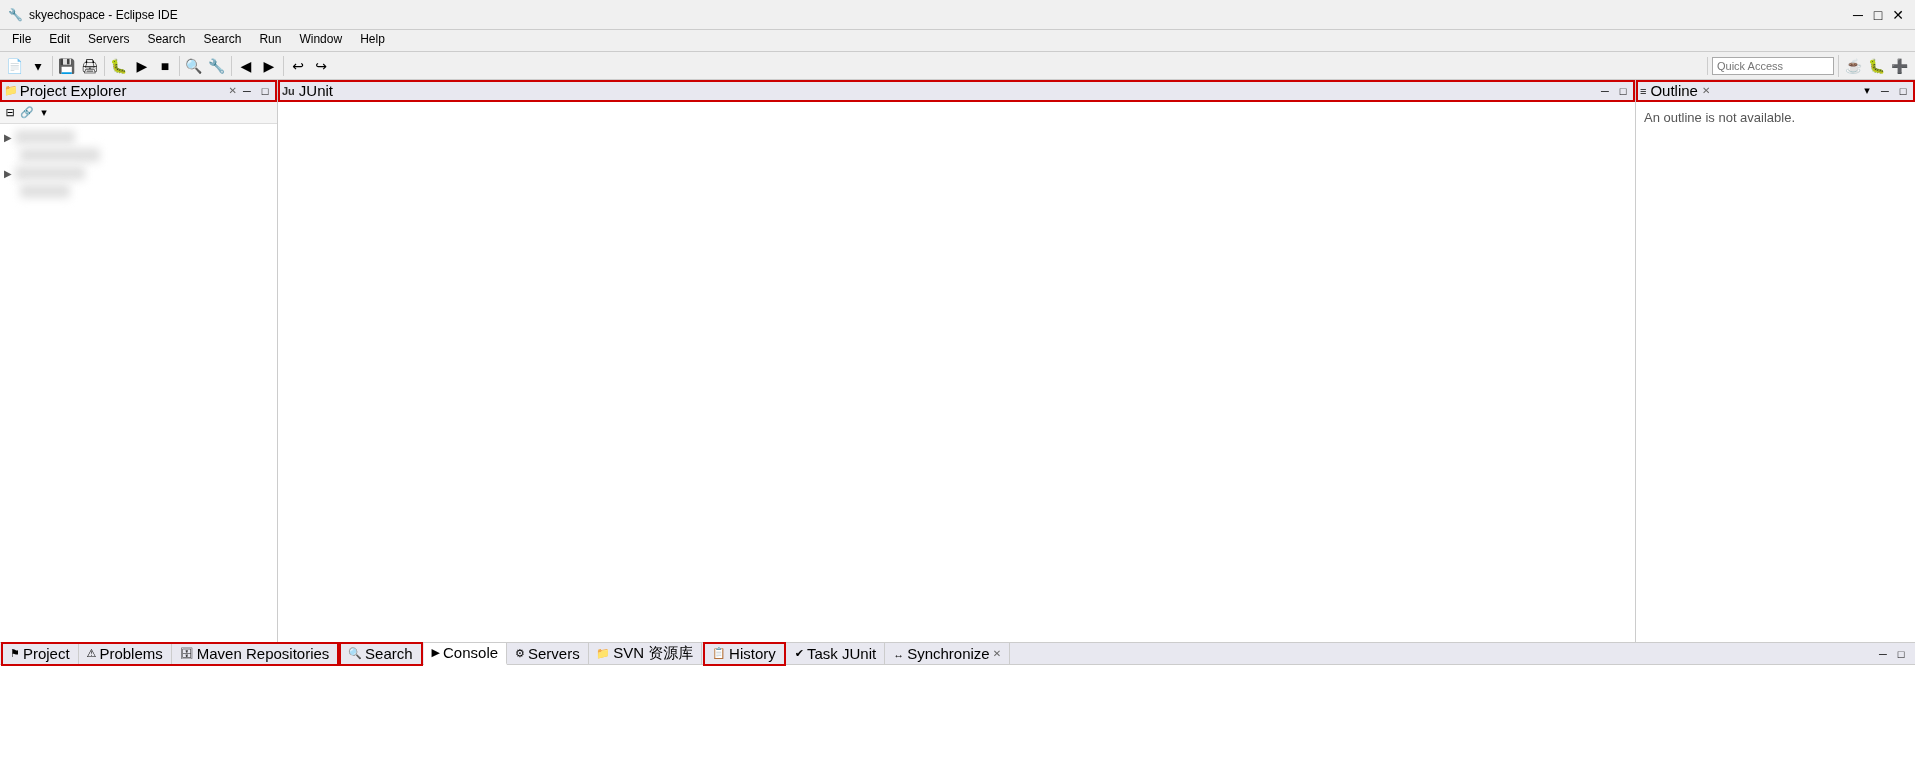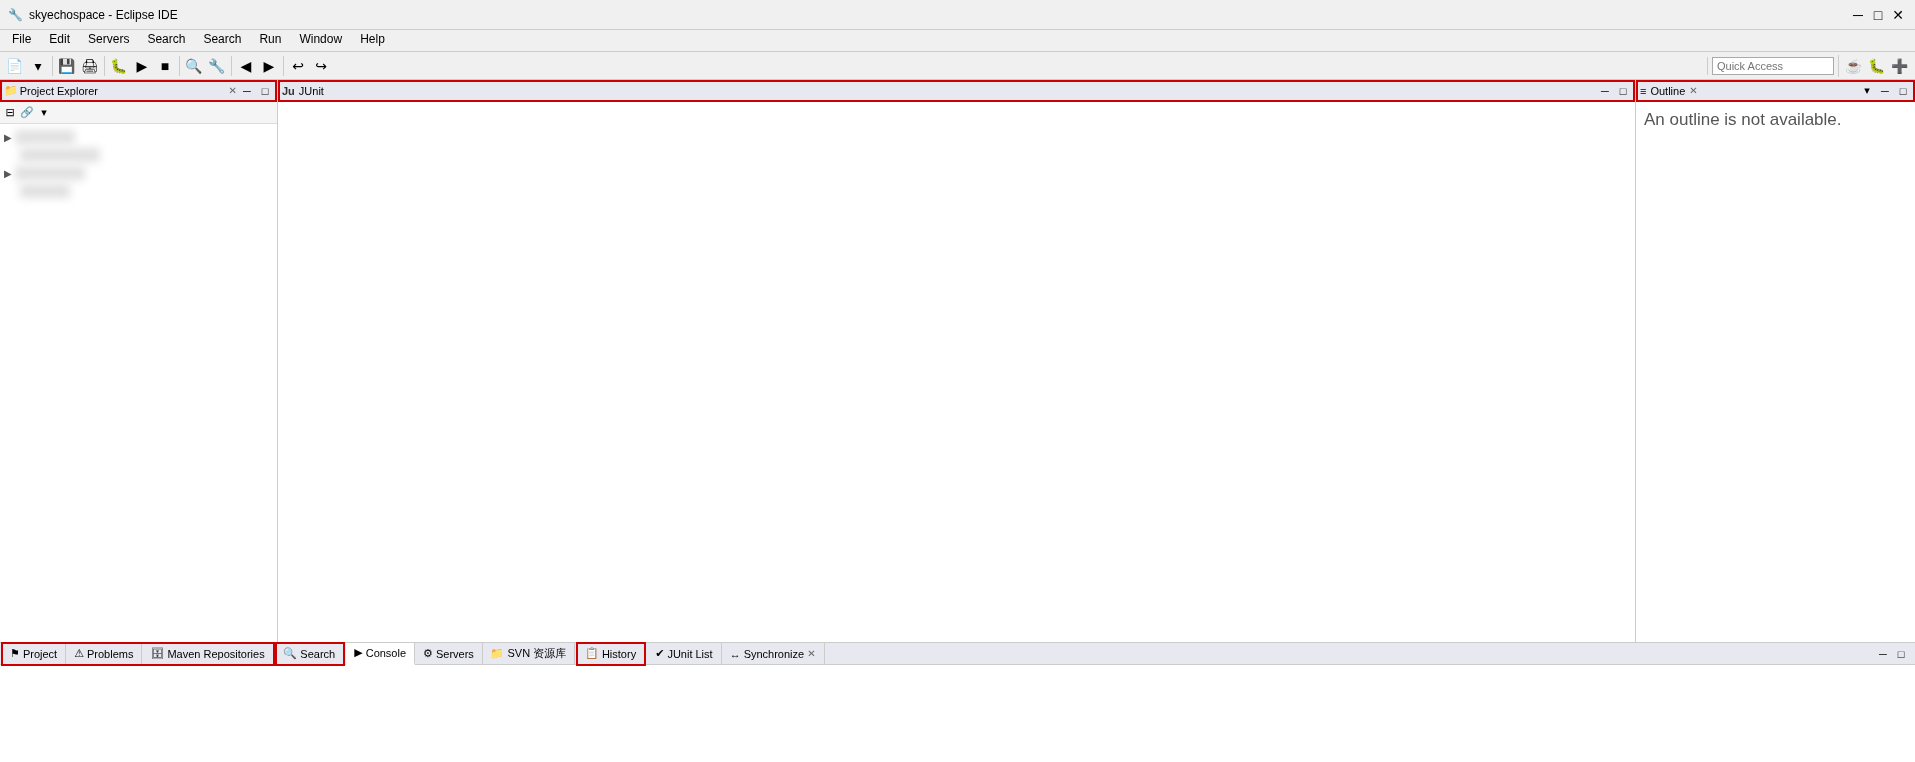--- a/index.html
+++ b/index.html
@@ -124,21 +124,21 @@
       background: #e8e8f0;
       height: 22px;
       padding: 0 4px;
       border-bottom: 1px solid #ccc;
       justify-content: space-between;
       outline: 2px solid #cc0000;
       outline-offset: -2px;
     }
     #right-panel-header-left { display: flex; align-items: center; gap: 4px; }
     #right-panel-header-right { display: flex; align-items: center; gap: 2px; }
-    #right-panel-content { flex: 1; padding: 8px; color: #555; font-size: 17px; }
+    #right-panel-content { flex: 1; padding: 8px; color: #555; font-size: 13px; }
     
     
     #bottom-panel {
       height: 152px;
       border-top: 1px solid #ccc;
       display: flex;
       flex-direction: column;
       background: white;
     }
     #bottom-panel-tabs {
@@ -172,21 +172,21 @@
     }
     #bottom-panel-content { flex: 1; }
     #bottom-panel-right {
       display: flex;
       align-items: center;
       gap: 2px;
       padding-right: 4px;
     }
     
     
-    .tab-label { font-size: 11px; }
+    .tab-label { font-size: 15px; }
     .tab-close { font-size: 10px; cursor: pointer; color: #666; }
     .tab-icon { font-size: 11px; }
     
     
     .panel-icon { font-size: 11px; }
     .panel-btn { 
       width: 16px; height: 16px; 
       display: flex; align-items: center; justify-content: center;
       cursor: pointer; font-size: 11px;
       border-radius: 2px;
@@ -413,21 +413,21 @@
       </div>
 
       <div style="display:flex;align-items:center;outline:2px solid #cc0000;outline-offset:-1px;margin-left:2px;">
         <div class="bottom-tab">
           <span class="tab-icon">📋</span>
           <span class="tab-label">History</span>
         </div>
       </div>
       <div class="bottom-tab" style="margin-left:2px;">
         <span class="tab-icon">✔</span>
-        <span class="tab-label">JUnit List</span>
+        <span class="tab-label">Task JUnit</span>
       </div>
       <div class="bottom-tab">
         <span class="tab-icon">↔</span>
         <span class="tab-label">Synchronize</span>
         <span class="tab-close">✕</span>
       </div>
     </div>
     <div id="bottom-panel-right">
       <div class="panel-btn">─</div>
       <div class="panel-btn">□</div>

